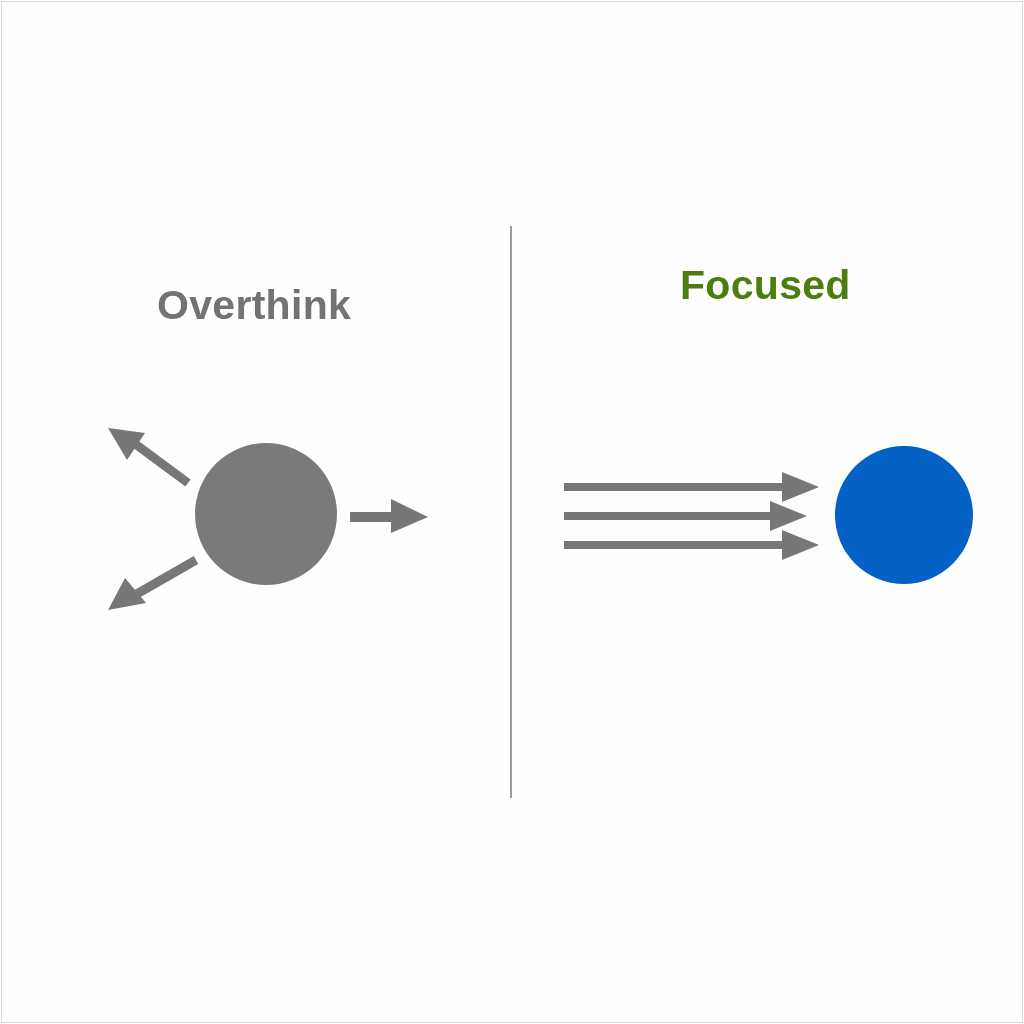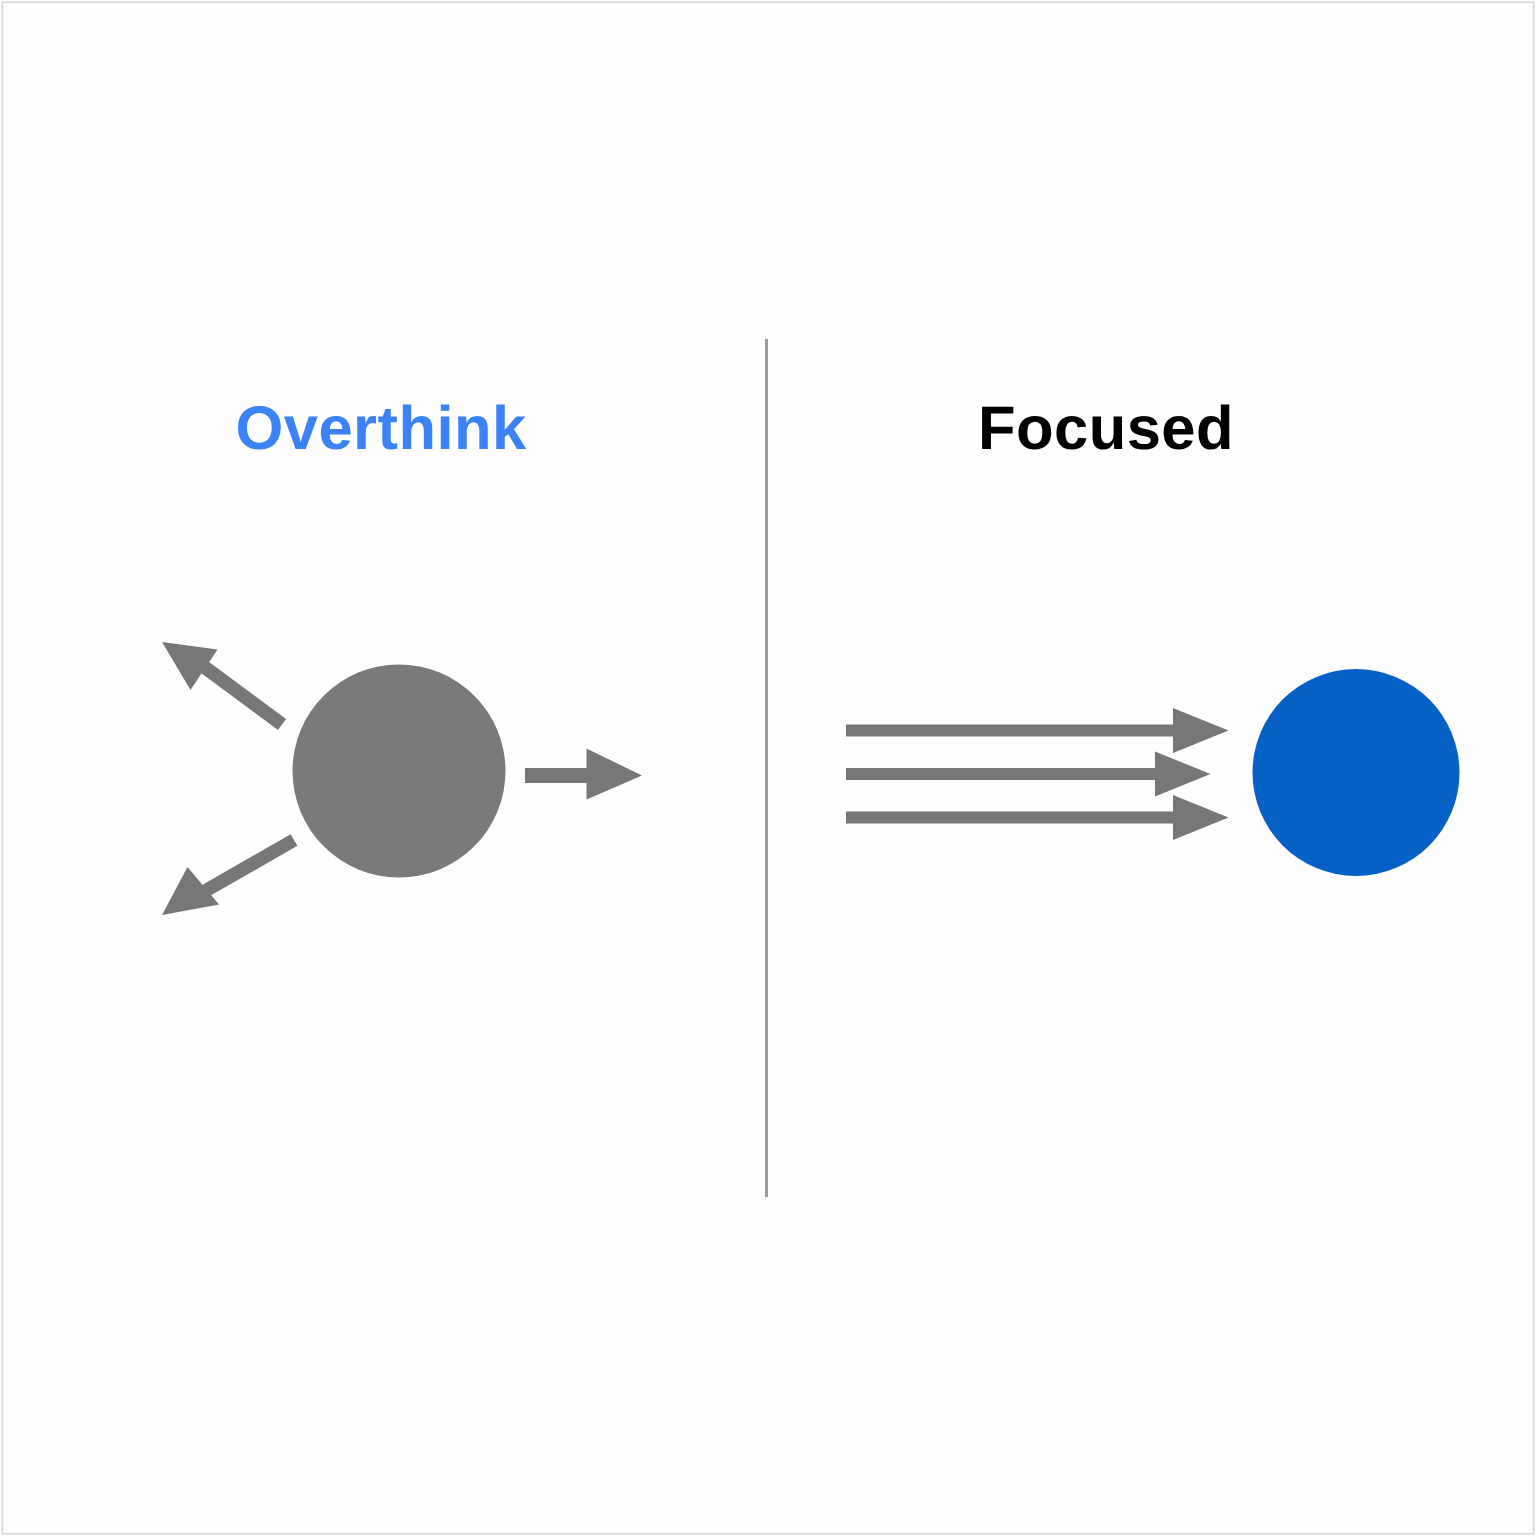--- a/index.html
+++ b/index.html
@@ -9,22 +9,22 @@
       font-family: "Liberation Sans", "DejaVu Sans", sans-serif;
     }
     .frame {
       position: absolute; left: 1px; top: 1px; width: 1020px; height: 1020px;
       border: 1px solid #d6d6d6; background: #fefefe;
     }
     .title {
       position: absolute; top: 262px; font-size: 41px; font-weight: bold;
       letter-spacing: 0.3px; white-space: nowrap;
     }
-    .title-left { left: 157px; color: #3b82f6; }
-    .title-right { left: 652px; color: #000000; }
+    .title-left { left: 157px; color: #737373; margin-top: 20px; }
+    .title-right { left: 680px; color: #4d7c0f; }
     .divider {
       position: absolute; left: 510px; top: 226px; width: 2px; height: 572px;
       background: #9a9a9a;
     }
     svg.diagram { position: absolute; left: 0; top: 0; width: 1024px; height: 1024px; }
   </style>
 </head>
 <body>
 
 <div class="frame"></div>

